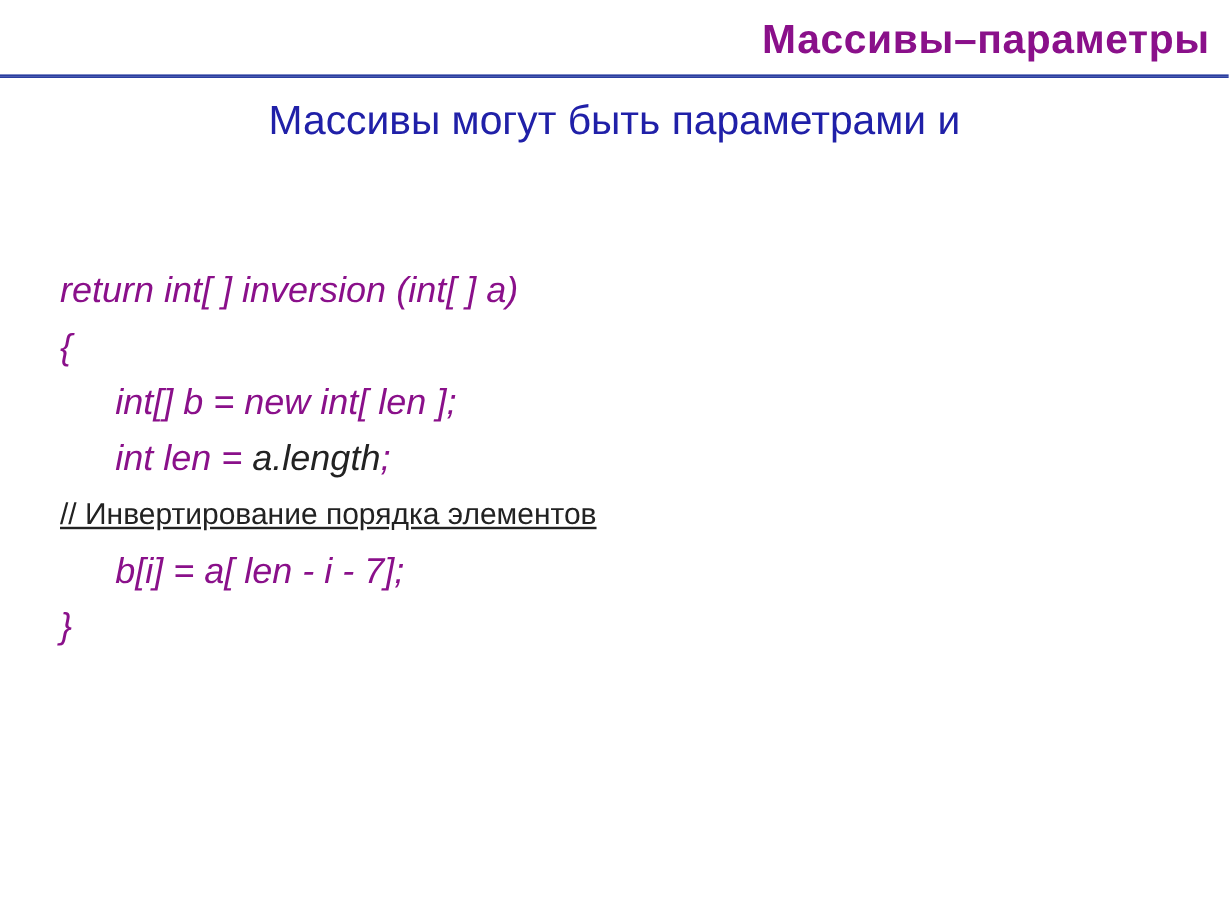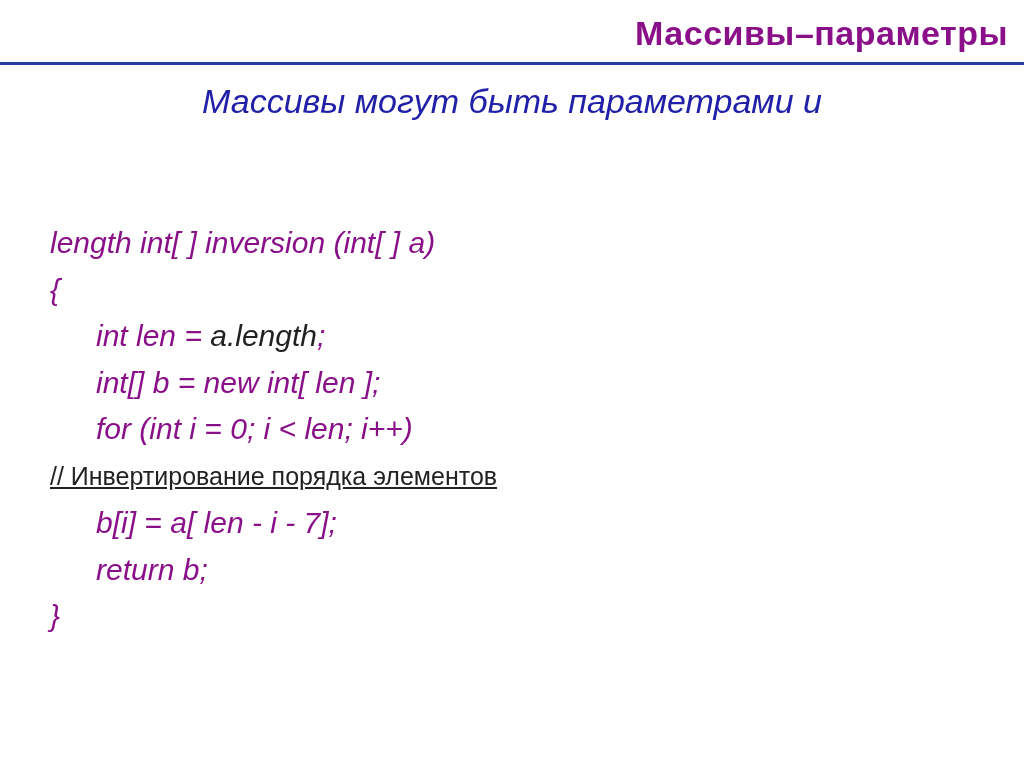--- a/index.html
+++ b/index.html
@@ -41,21 +41,20 @@
     position: absolute;
     top: 80px;
     left: 0;
     right: 0;
     text-align: center;
     font-size: 34px;
     color: #2020a8;
     font-weight: normal;
     line-height: 1.25;
     padding: 0 60px;
-    font-style: italic;
   }
   .code-block {
     position: absolute;
     top: 220px;
     left: 50px;
     right: 50px;
     font-size: 30px;
     font-style: italic;
     color: #8a108a;
     line-height: 1.55;
@@ -77,24 +76,22 @@
 <div class="slide">
 
   <div class="title-bar">Массивы–параметры</div>
   <div class="hr-line"></div>
 
   <div class="subtitle">
     <span>Массивы могут быть параметрами и</span><br>
   </div>
 
   <div class="code-block">
-    <div class="code-line">length int[ ] inversion (int[ ] a)</div>
+    <div class="code-line">return int[ ] inversion (int[ ] a)</div>
     <div class="code-line">{</div>
+    <div class="code-line indent1">int[] b = new int[ len ];</div>
     <div class="code-line indent1"><span>int len = </span><span class="dark">a.length</span><span>;</span></div>
-    <div class="code-line indent1">int[] b = new int[ len ];</div>
-    <div class="code-line indent1">for (int i = 0; i &lt; len; i++)</div>
     <div class="code-line comment">// Инвертирование порядка элементов</div>
     <div class="code-line indent1">b[i] = a[ len - i - 7];</div>
-    <div class="code-line indent1">return b;</div>
     <div class="code-line">}</div>
   </div>
 
 </div>
 
 </body></html>

